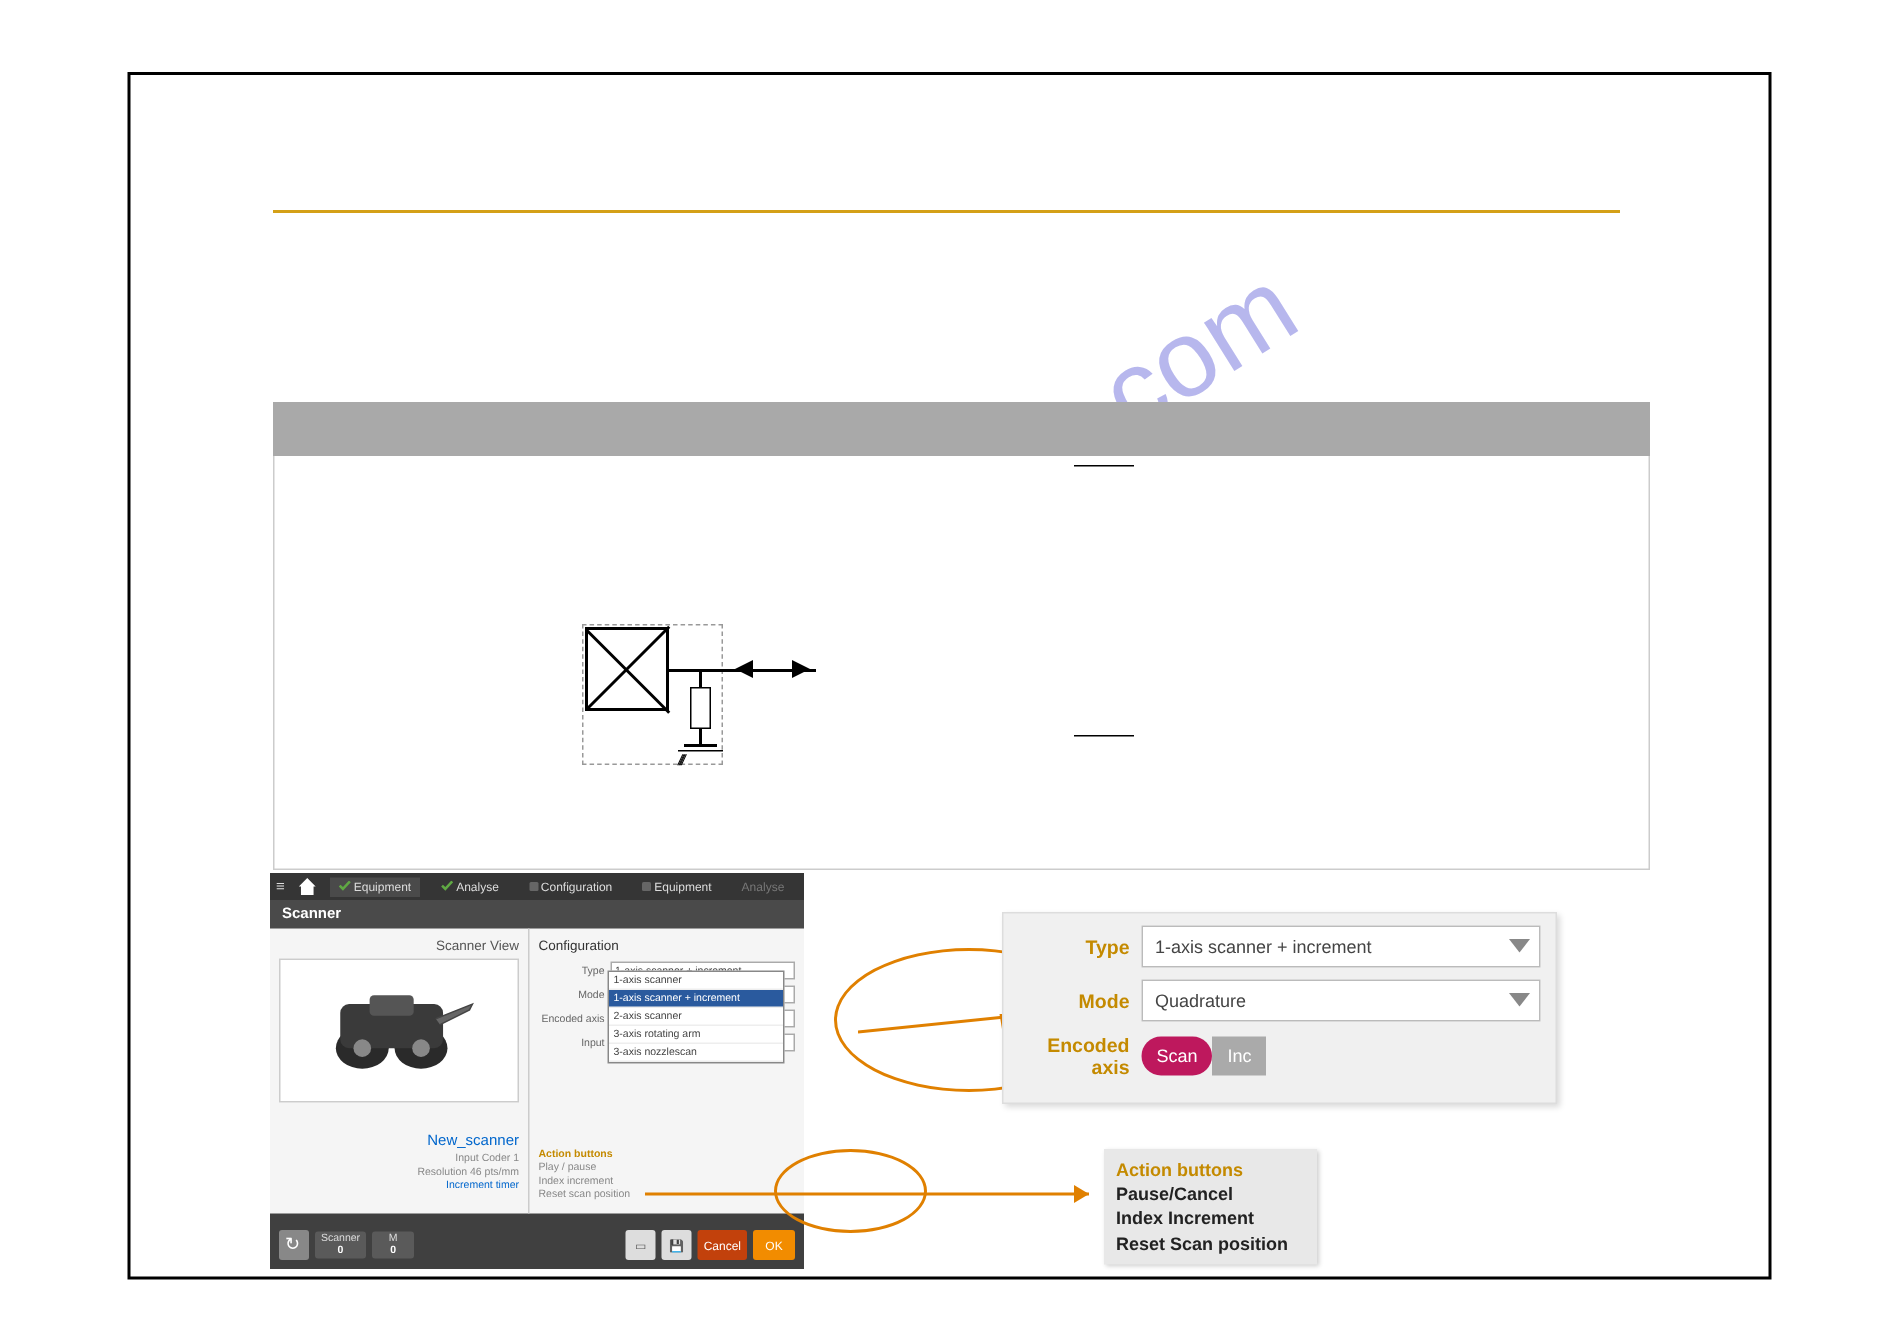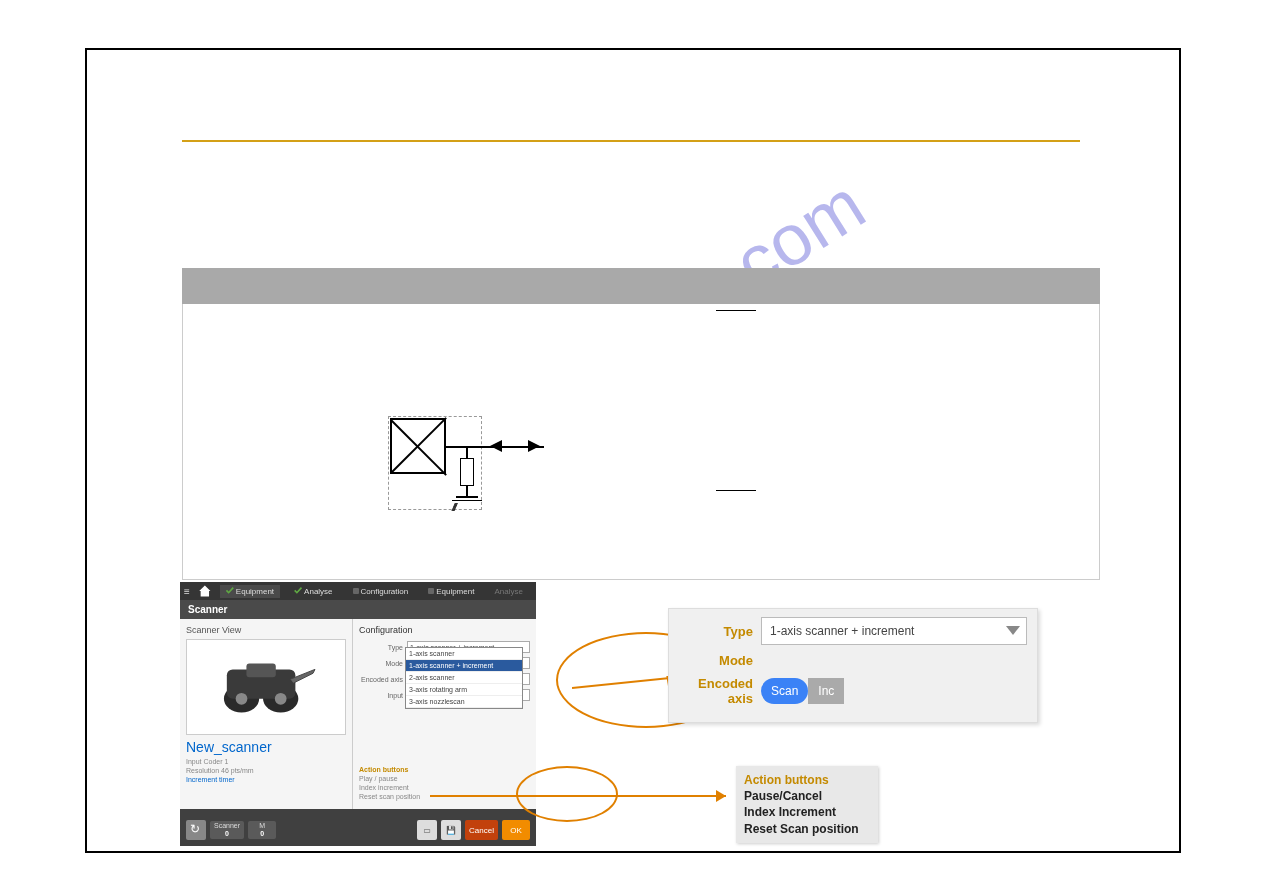--- a/index.html
+++ b/index.html
@@ -37,25 +37,25 @@
 
 .scanner-ui { position: absolute; left: 180px; top: 582px; width: 356px; height: 264px; background: #404040; font-size: 8px; color: #ddd; }
 .su-top { height: 18px; background: #353535; display: flex; align-items: center; padding-left: 4px; gap: 8px; }
 .su-top .home { width: 14px; height: 14px; background: #fff; clip-path: polygon(50% 10%, 90% 50%, 80% 50%, 80% 90%, 20% 90%, 20% 50%, 10% 50%); }
 .su-tab { padding: 2px 6px; display: flex; align-items: center; gap: 2px; }
 .su-tab.active { background: #4a4a4a; }
 .su-check { width: 8px; height: 8px; background: #5fa843; clip-path: polygon(0 50%, 35% 85%, 100% 15%, 85% 0, 35% 55%, 15% 35%); }
 .su-dot { width: 6px; height: 6px; background: #666; border-radius: 1px; }
 .su-header { background: #4a4a4a; padding: 4px 8px; font-size: 10px; font-weight: bold; color: #fff; }
 .su-body { display: flex; background: #f5f5f5; height: 190px; }
-.su-left { width: 172px; padding: 6px; }
+.su-left { width: 172px; padding: 6px; text-align: right; }
 .su-left-title { font-size: 9px; color: #555; margin-bottom: 4px; }
 .su-thumb { width: 160px; height: 96px; border: 1px solid #ccc; background: #fff; position: relative; }
 .su-thumb svg { width: 100%; height: 100%; }
-.su-link { color: #0066cc; font-size: 14px; margin-top: 4px; }
+.su-link { color: #0066cc; font-size: 10px; margin-top: 20px; }
 .su-meta { font-size: 7px; color: #888; line-height: 1.3; margin-top: 2px; }
 .su-right { flex: 1; border-left: 1px solid #ccc; padding: 6px; font-size: 8px; color: #444; position: relative; }
 .su-cfg-title { font-size: 9px; color: #333; margin-bottom: 6px; }
 .su-row { display: flex; align-items: center; margin-bottom: 4px; gap: 4px; }
 .su-row .lab { width: 44px; text-align: right; color: #666; font-size: 7px; }
 .su-sel { flex: 1; height: 12px; border: 1px solid #aaa; background: #fff; font-size: 7px; padding: 0 2px; display: flex; align-items: center; }
 .su-drop { position: absolute; left: 52px; top: 28px; width: 118px; border: 1px solid #888; background: #fff; font-size: 7px; z-index: 5; }
 .su-drop div { padding: 2px 3px; border-bottom: 1px solid #eee; }
 .su-drop .sel { background: #2a5a9e; color: #fff; }
 .su-action { position: absolute; left: 6px; bottom: 8px; font-size: 7px; color: #888; line-height: 1.3; }
@@ -79,21 +79,21 @@
 .arrow2 { position: absolute; left: 430px; top: 790px; }
 
 
 .cfg-panel { position: absolute; left: 668px; top: 608px; width: 370px; background: #f0f0f0; padding: 8px 10px; font-size: 13px; box-shadow: 2px 2px 4px rgba(0,0,0,0.15); border: 1px solid #ddd; }
 .cfg-row { display: flex; align-items: center; margin-bottom: 8px; }
 .cfg-lab { width: 82px; text-align: right; color: #c48a00; font-weight: bold; padding-right: 8px; font-size: 13px; }
 .cfg-sel { flex: 1; height: 28px; border: 1px solid #bbb; background: #fff; display: flex; align-items: center; padding: 0 8px; position: relative; font-size: 12px; color: #444; }
 .cfg-sel .chev { position: absolute; right: 6px; top: 8px; width: 0; height: 0; border-left: 7px solid transparent; border-right: 7px solid transparent; border-top: 9px solid #888; }
 .cfg-tog { display: flex; }
 .cfg-tog .opt { padding: 6px 10px; background: #aaa; color: #fff; font-size: 12px; }
-.cfg-tog .opt.active { background: #3b82f6; border-radius: 13px; }
+.cfg-tog .opt.active { background: #be185d; border-radius: 13px; }
 
 
 .ab-box { position: absolute; left: 736px; top: 766px; width: 142px; background: #e8e8e8; padding: 6px 8px; font-size: 12px; line-height: 1.35; box-shadow: 1px 1px 3px rgba(0,0,0,0.2); }
 .ab-box .t { color: #c48a00; font-weight: bold; }
 .ab-box .b { font-weight: bold; color: #222; }
 </style>
 </head>
 <body>
 
 <div class="outer-frame"></div>
@@ -234,20 +234,24 @@
 <div class="cfg-panel">
   <div class="cfg-row">
     <div class="cfg-lab">Type</div>
     <div class="cfg-sel">
         <span>1-axis scanner + increment</span>
         <span class="chev"></span>
       </div>
   </div>
   <div class="cfg-row">
     <div class="cfg-lab">Mode</div>
+    <div class="cfg-sel">
+        <span>Quadrature</span>
+        <span class="chev"></span>
+      </div>
   </div>
   <div class="cfg-row">
     <div class="cfg-lab">Encoded axis</div>
     <div class="cfg-tog">
       <div class="opt active">Scan</div>
       <div class="opt">Inc</div>
     </div>
   </div>
 </div>
 

